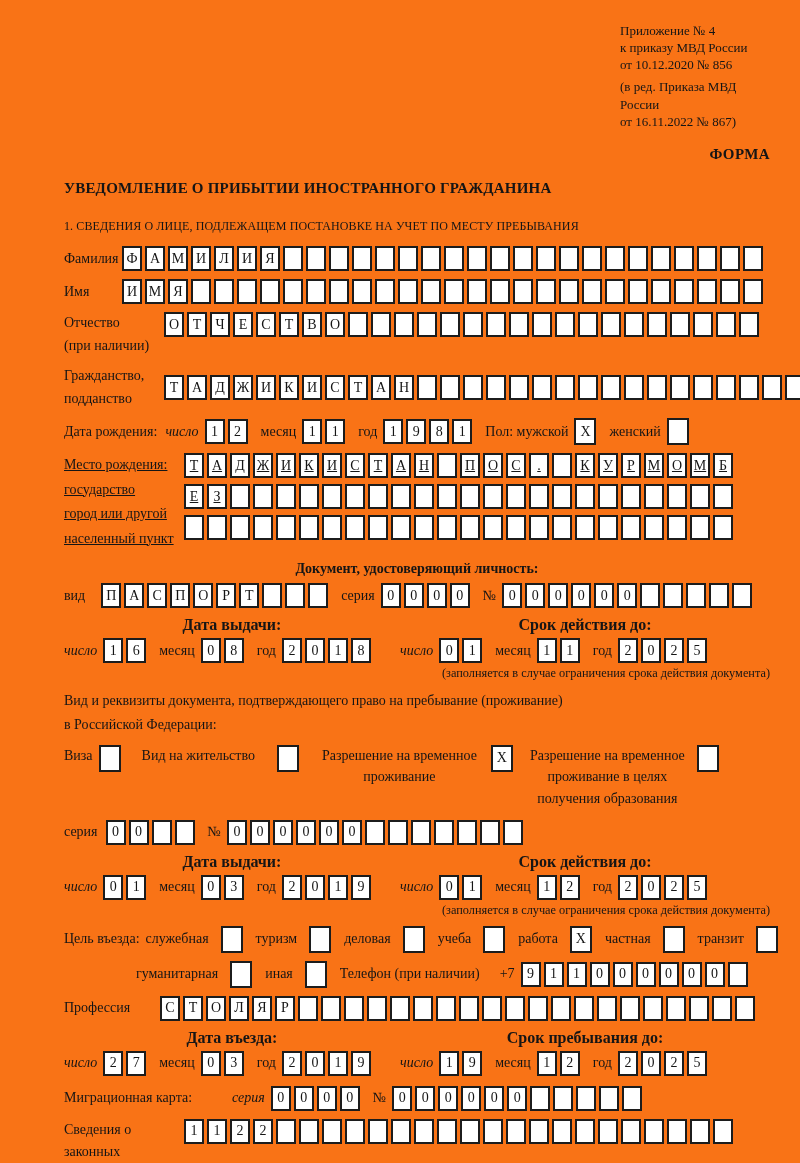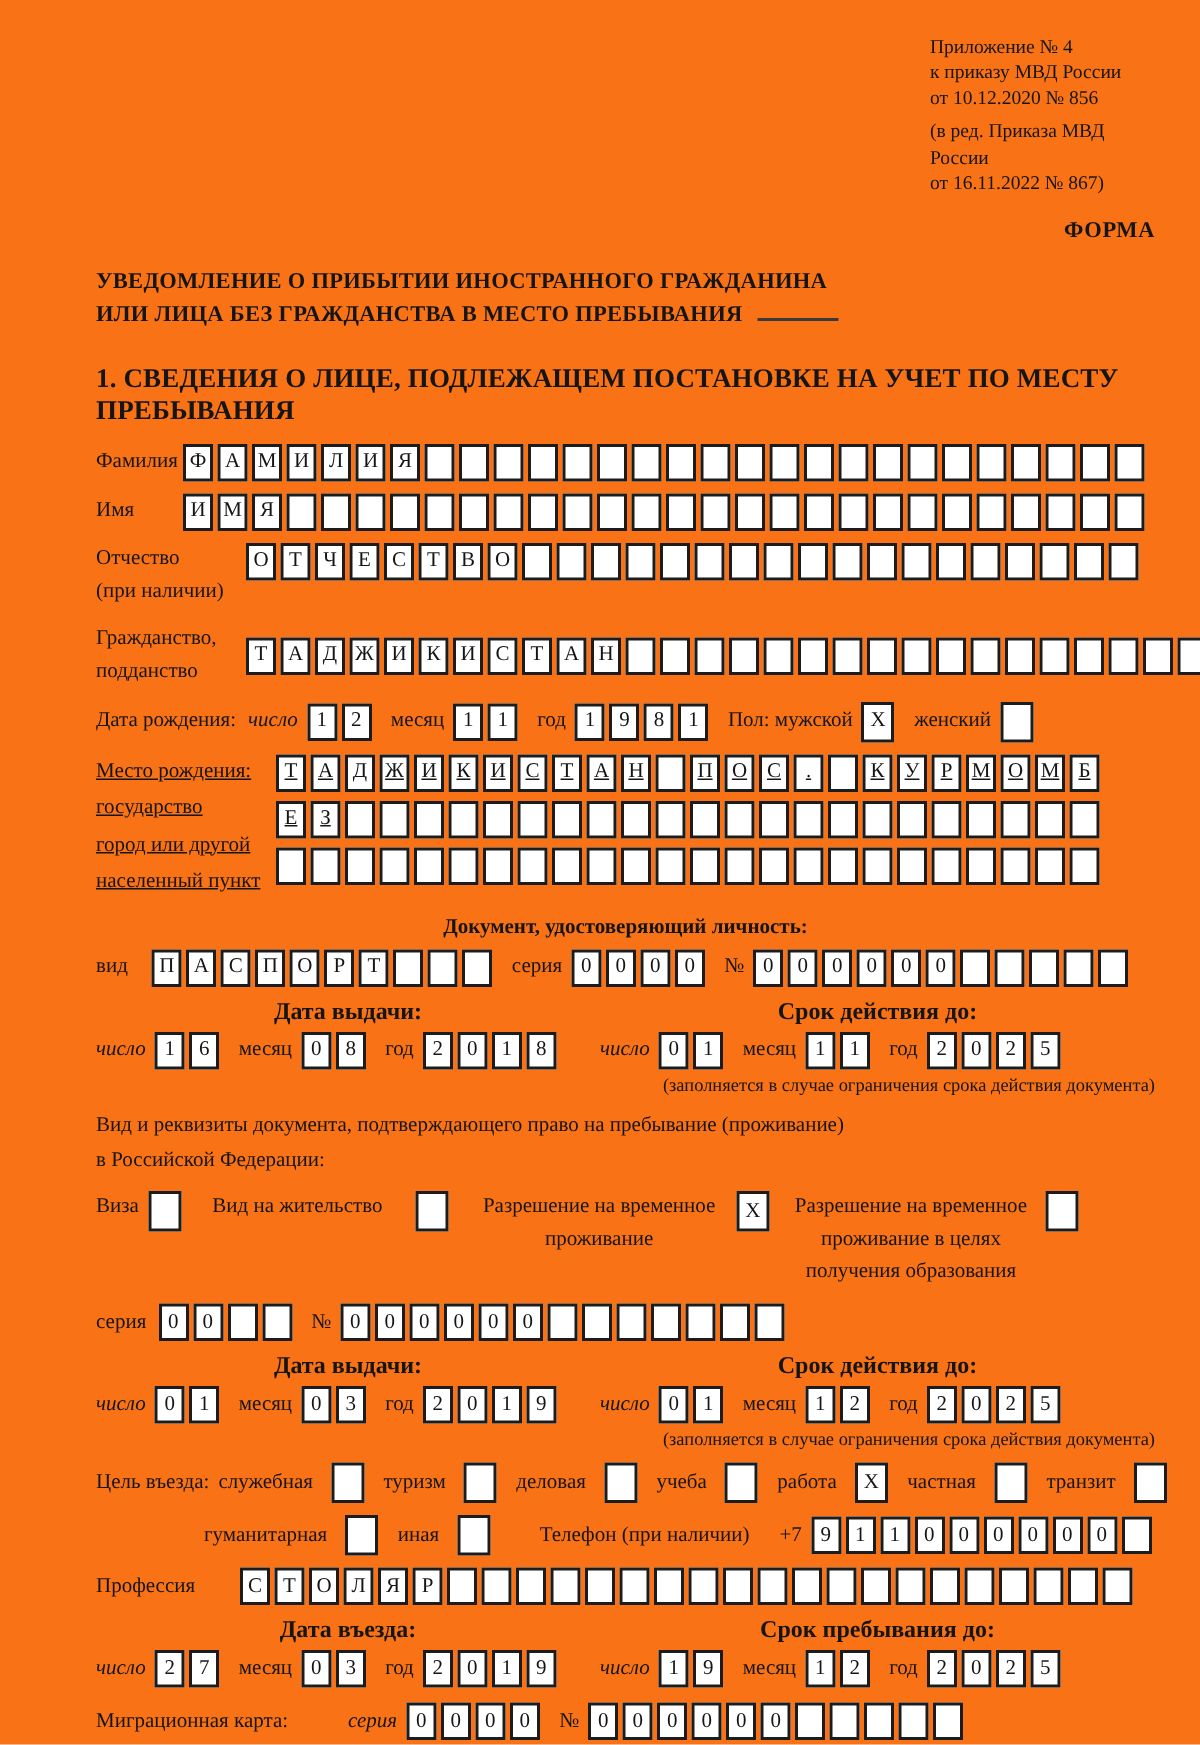--- a/index.html
+++ b/index.html
@@ -6,21 +6,21 @@
   .page{
     width:800px;height:1163px;margin:0 auto;background:#f97316;color:#151515;
     font-family:"Liberation Serif","DejaVu Serif",serif;
     box-sizing:border-box;padding:22px 30px 8px 64px;overflow:hidden;position:relative;
   }
   .hdr{margin-left:556px;font-size:13px;line-height:1.32;}
   .hdr .gap{height:5px;}
   .forma{text-align:right;font-weight:bold;font-size:15px;margin-top:16px;letter-spacing:.4px;}
   .title{text-align:left;font-weight:bold;font-size:15px;margin-top:14px;line-height:1.5;letter-spacing:.2px;}
   .blank-line{display:inline-block;width:54px;border-bottom:2px solid #3a3a3a;height:12px;margin-left:10px;}
-  .sec-h{font-weight:bold;font-size:18px;margin-top:20px;margin-bottom:12px;letter-spacing:.1px;}
+  .sec-h{font-weight:normal;font-size:12px;margin-top:20px;margin-bottom:12px;letter-spacing:.1px;}
 
   .row{display:flex;align-items:center;margin:4px 0 8px 0;}
   .lbl{font-size:14px;flex-shrink:0;margin-right:8px;}
   .lbl.w65{width:58px;margin-right:0;}
   .lbl-lines{font-size:14px;line-height:1.6;flex-shrink:0;margin-right:8px;}
   .lbl-lines span{display:block;}
   .cells{display:flex;flex-wrap:nowrap;}
   .cell{
     width:20px;height:25px;box-sizing:border-box;border:2px solid #1c1c1c;margin-right:3px;
     display:inline-flex;align-items:center;justify-content:center;
@@ -58,21 +58,20 @@
     <div>от 10.12.2020 № 856</div>
     <div class="gap"></div>
     <div>(в ред. Приказа МВД России</div>
     <div>от 16.11.2022 № 867)</div>
   </div>
 
   <div class="forma">ФОРМА</div>
 
   <div class="title">
     <div>УВЕДОМЛЕНИЕ О ПРИБЫТИИ ИНОСТРАННОГО ГРАЖДАНИНА</div>
-    <div><span>ИЛИ ЛИЦА БЕЗ ГРАЖДАНСТВА В МЕСТО ПРЕБЫВАНИЯ</span><span class="blank-line"></span></div>
   </div>
 
   <div class="sec-h">1. СВЕДЕНИЯ О ЛИЦЕ, ПОДЛЕЖАЩЕМ ПОСТАНОВКЕ НА УЧЕТ ПО МЕСТУ ПРЕБЫВАНИЯ</div>
 
   <div class="row">
     <span class="lbl w65">Фамилия</span>
     <span class="cells">
         <span class="cell">Ф</span>
         <span class="cell">А</span>
         <span class="cell">М</span>
@@ -566,21 +565,21 @@
 
   <div class="purpose-row" style="margin-left:72px;">
     <span class="lbl">гуманитарная</span>
     <span class="cells cb">
         <span class="cell"></span>
       </span>
     <span class="lbl">иная</span>
     <span class="cells cb">
         <span class="cell"></span>
       </span>
-    <span class="lbl" style="margin-left:20px;text-align:center;">Телефон (при наличии)</span>
+    <span class="lbl" style="text-align:center;">Телефон (при наличии)</span>
     <span class="lbl" style="margin-left:14px;">+7</span>
     <span class="cells">
         <span class="cell">9</span>
         <span class="cell">1</span>
         <span class="cell">1</span>
         <span class="cell">0</span>
         <span class="cell">0</span>
         <span class="cell">0</span>
         <span class="cell">0</span>
         <span class="cell">0</span>

